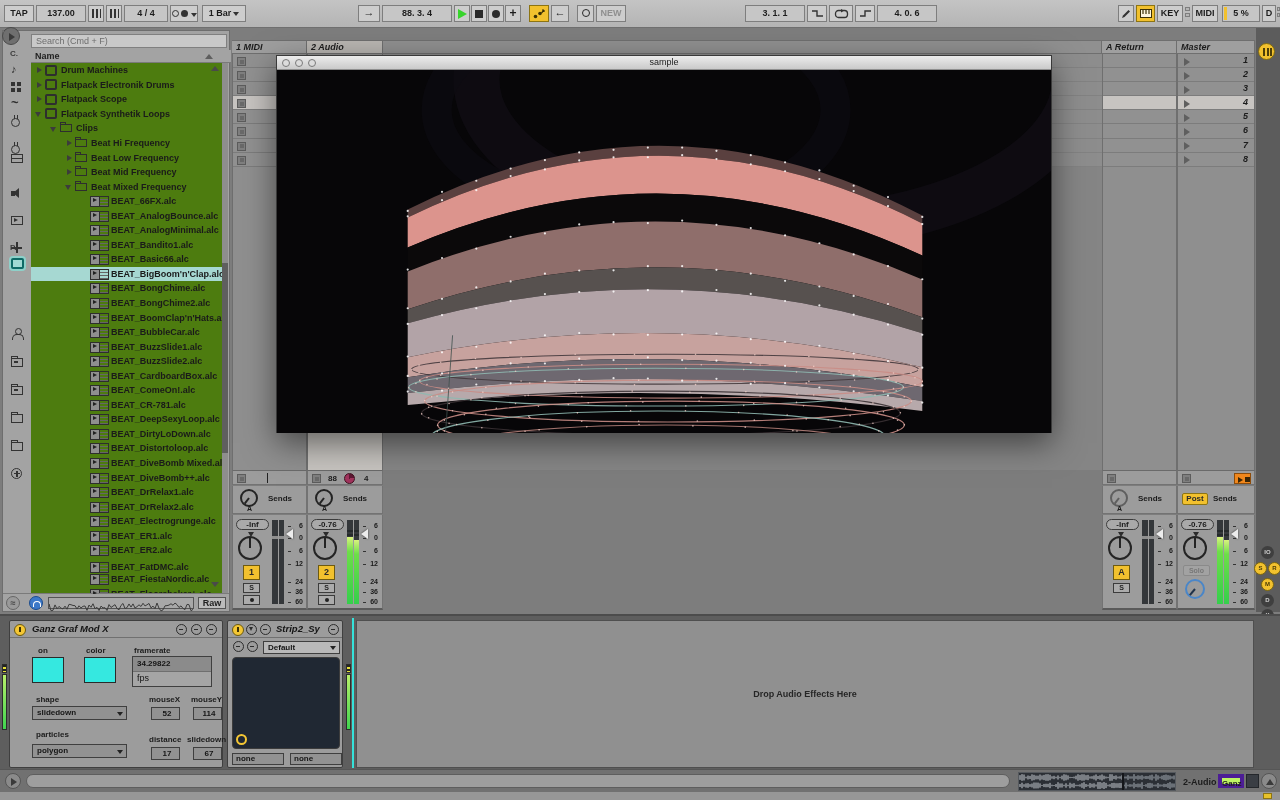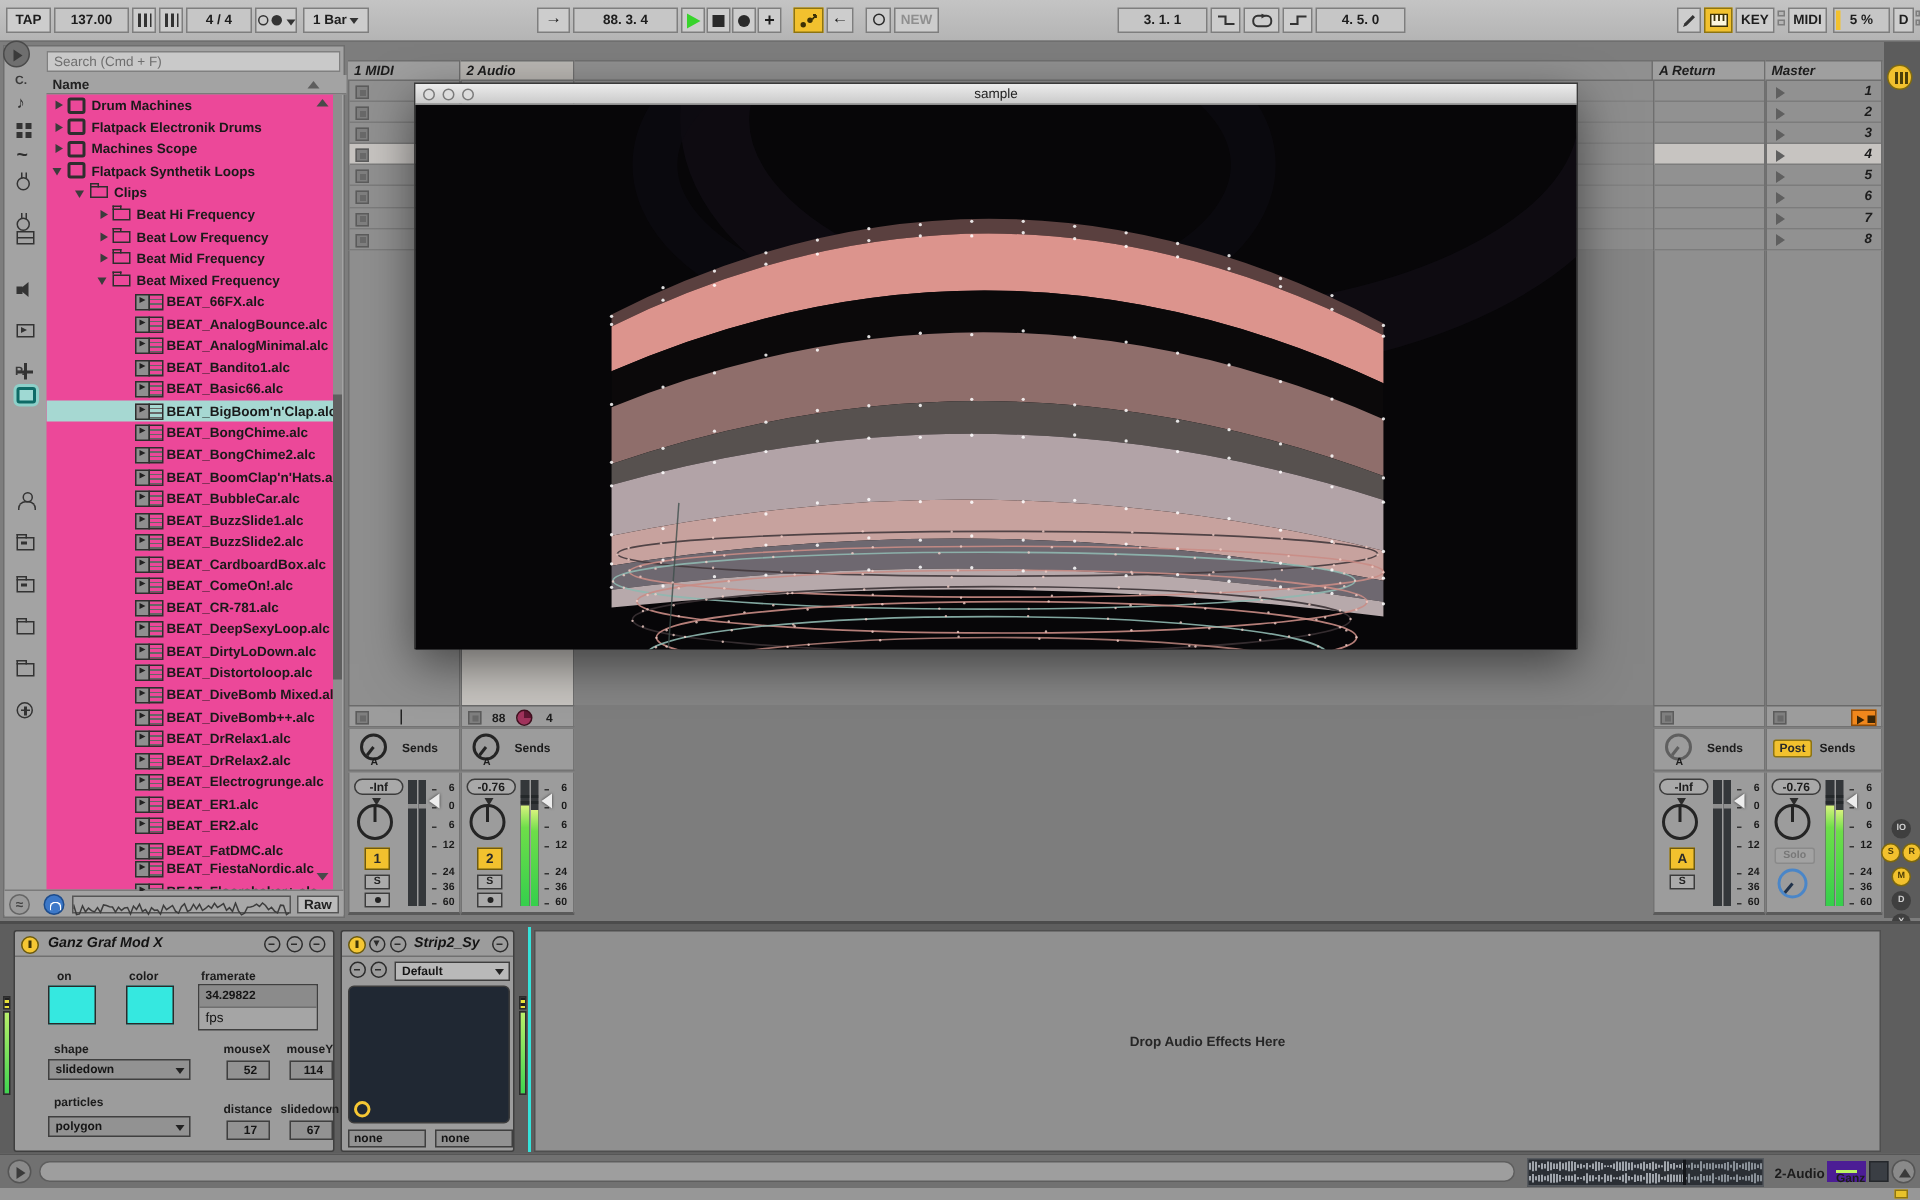--- a/index.html
+++ b/index.html
@@ -75,21 +75,21 @@
     border:1.5px solid #333; border-bottom:none; }
   .i-folder.badge::after { content:""; position:absolute; left:2px; top:2px; width:4px; height:2px; background:#333; }
   .i-addf { width:11px; height:11px; border:1.5px solid #333; border-radius:50%; position:relative; }
   .i-addf::before { content:""; position:absolute; left:4px; top:1.5px; width:1.5px; height:6px; background:#333; }
   .i-addf::after { content:""; position:absolute; left:1.5px; top:3.8px; width:6px; height:1.5px; background:#333; }
 
   #b-namebar { position:absolute; left:28px; top:19px; width:200px; height:13px; background:#a3a3a3;
     border-bottom:1px solid #7a7a7a; font-size:9px; font-weight:bold; color:#222; line-height:13px; padding-left:4px; }
   .sort-tri { position:absolute; right:18px; top:4px; width:0; height:0; border-left:4px solid transparent;
     border-right:4px solid transparent; border-bottom:5px solid #5e5e5e; }
-  #tree { position:absolute; left:28px; top:32px; width:193px; height:531px; background:#ec4899; overflow:hidden; }
+  #tree { position:absolute; left:28px; top:32px; width:193px; height:531px; background:#4d7c0f; overflow:hidden; }
   .tree-row { display:flex; align-items:center; height:14.55px; font-size:9px; font-weight:bold;
     color:#1a1a1a; white-space:nowrap; }
   .tree-row.sel { background:#a6d8d2; }
   .expander { width:8px; height:8px; position:relative; flex:none; margin-right:2px; }
   .expander.closed::before { content:""; position:absolute; left:2px; top:1px; width:0; height:0;
     border-top:3.5px solid transparent; border-bottom:3.5px solid transparent; border-left:5px solid #3c3c3c; }
   .expander.open::before { content:""; position:absolute; left:0; top:2.5px; width:0; height:0;
     border-left:3.5px solid transparent; border-right:3.5px solid transparent; border-top:5px solid #3c3c3c; }
   .ticon { flex:none; margin-right:4px; }
   .ticon.pack { width:12px; height:11px; border:2px solid #2e2e2e; border-radius:2px; }
@@ -255,21 +255,21 @@
   #info-toggle { position:absolute; left:5px; top:3px; width:16px; height:16px; border-radius:50%;
     background:#8a8a8a; border:1px solid #555; }
   #info-toggle::after { content:""; position:absolute; left:5px; top:3.5px; width:0; height:0;
     border-top:4px solid transparent; border-bottom:4px solid transparent; border-left:6px solid #3a3a3a; }
   #infobar { position:absolute; left:26px; top:4px; width:984px; height:14px; background:#9e9e9e;
     border:1px solid #5e5e5e; border-radius:7px; }
   #clipview { position:absolute; left:1018px; top:2px; width:158px; height:19px; background:#2b2f35;
     border:1px solid #55595e; }
   #sb-track { position:absolute; left:1183px; top:7px; font-size:9px; font-weight:bold; color:#1c1c1c; }
   #sb-dev { position:absolute; left:1218px; top:4px; width:26px; height:14px; background:#bef264;
-    border:6px solid #4c1d95; font-size:8px; font-weight:bold; color:#1c1c1c; text-align:center; line-height:12px; }
+    border:4px solid #4c1d95; font-size:8px; font-weight:bold; color:#1c1c1c; text-align:center; line-height:12px; }
   #sb-devicon { position:absolute; left:1246px; top:4px; width:13px; height:14px; background:#3a3e44;
     border:1px solid #24272b; }
   #detail-toggle { position:absolute; left:1261px; top:3px; width:16px; height:16px; border-radius:50%;
     background:#8a8a8a; border:1px solid #555; }
   #detail-toggle::after { content:""; position:absolute; left:3.5px; top:5px; width:0; height:0;
     border-left:4px solid transparent; border-right:4px solid transparent; border-bottom:6px solid #3a3a3a; }
   #footer { position:absolute; left:0; top:792px; width:1280px; height:8px; background:#979797; }
   #footer-hide { position:absolute; right:8px; top:1px; width:9px; height:6px; background:#e8c22a;
     border:1px solid #8d7412; }
 </style>
@@ -314,21 +314,21 @@
       <svg class="tico" width="15" height="10" viewBox="0 0 15 10">
           <rect x="1.5" y="1.5" width="12" height="7" rx="3" stroke="#333" stroke-width="1.3" fill="none"></rect>
           <path d="M7,0 L10,1.7 L7,3.4 Z" fill="#333"></path>
         </svg>
     </div>
     <div class="tbtn" style="left:855px;width:20px;">
       <svg class="tico" width="13" height="9" viewBox="0 0 13 9">
           <path d="M1,7 L6,7 L6,2 L12,2" stroke="#333" stroke-width="1.4" fill="none"></path>
         </svg>
     </div>
-    <div class="tbtn tval" style="left:877px;width:60px;">4. 5. 0</div>
+    <div class="tbtn tval" style="left:877px;width:60px;">4. 0. 6</div>
 
     <div class="tbtn" style="left:1118px;width:16px;">
       <svg class="tico" width="10" height="10" viewBox="0 0 10 10">
           <path d="M1,9 L2,6.5 L7.5,1 L9,2.5 L3.5,8 Z" fill="#333"></path>
         </svg>
     </div>
     <div class="tbtn tyellow" style="left:1136px;width:19px;">
       <svg class="tico" width="12" height="9" viewBox="0 0 12 9">
           <rect x="0.5" y="0.5" width="11" height="8" fill="#fdf6dd" stroke="#3c3106"></rect>
           <path d="M3,0.5 V5 M6,0.5 V5 M9,0.5 V5" stroke="#3c3106" stroke-width="1.2"></path>
@@ -375,21 +375,21 @@
           <span class="tlabel">Drum Machines</span>
         </div>
         <div class="tree-row" style="padding-left: 4px;">
           <span class="expander closed"></span>
           <span class="ticon pack"></span>
           <span class="tlabel">Flatpack Electronik Drums</span>
         </div>
         <div class="tree-row" style="padding-left: 4px;">
           <span class="expander closed"></span>
           <span class="ticon pack"></span>
-          <span class="tlabel">Machines Scope</span>
+          <span class="tlabel">Flatpack Scope</span>
         </div>
         <div class="tree-row" style="padding-left: 4px;">
           <span class="expander open"></span>
           <span class="ticon pack"></span>
           <span class="tlabel">Flatpack Synthetik Loops</span>
         </div>
         <div class="tree-row" style="padding-left: 19px;">
           <span class="expander open"></span>
           <span class="ticon folder"></span>
           <span class="tlabel">Clips</span>

